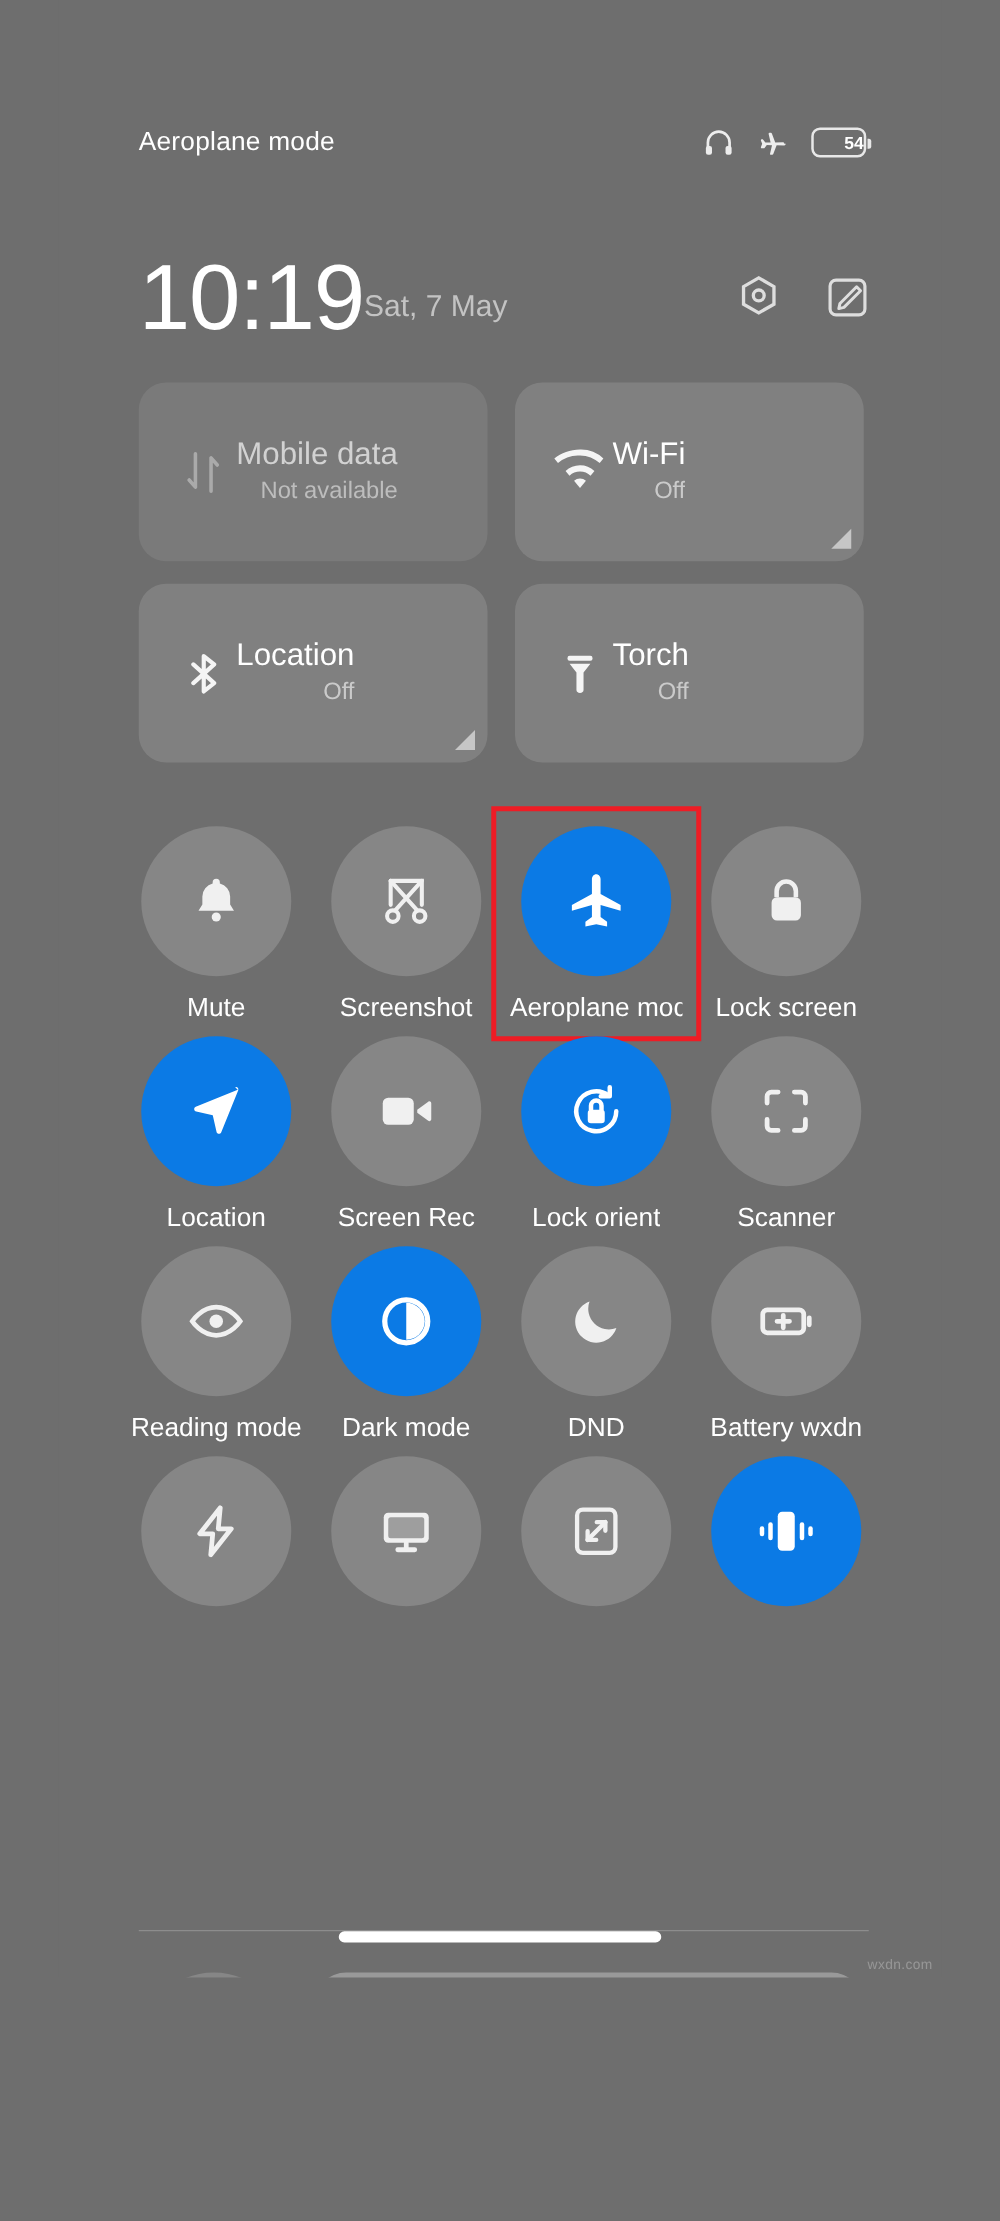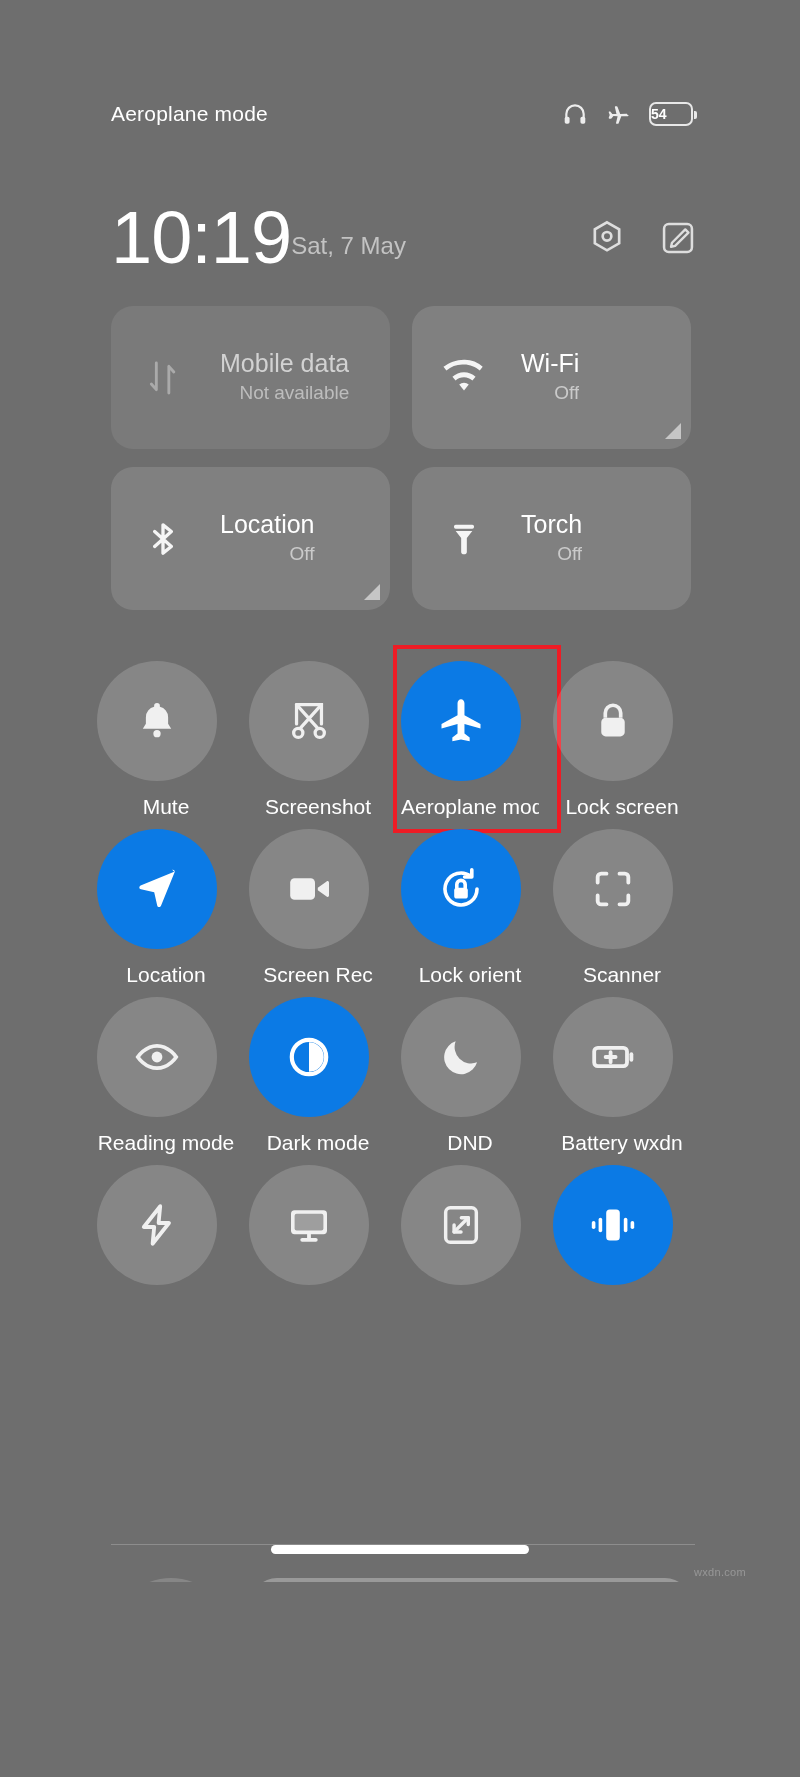--- a/index.html
+++ b/index.html
@@ -42,21 +42,21 @@
     gap: 17px;
   }
   .status-icons svg { display: block; }
   .battery-pill {
     position: relative;
     width: 44px; height: 24px;
     border: 2.5px solid #e8e8e8;
     border-radius: 7px;
     display: flex;
     align-items: center;
-    justify-content: flex-start;
+    justify-content: flex-end;
   }
   .battery-pill::after {
     content: "";
     position: absolute;
     right: -6px; top: 7px;
     width: 3px; height: 8px;
     background: #e8e8e8;
     border-radius: 0 2px 2px 0;
   }
   .battery-text {
@@ -117,21 +117,21 @@
   .tile-ico {
     width: 52px;
     flex: 0 0 52px;
     display: flex;
     align-items: center;
     justify-content: center;
     opacity: .92;
   }
   .tile.dim .tile-ico { opacity: .45; }
   .tile-text {
-    margin-left: 31px;
+    margin-left: 0;
     overflow: hidden;
     white-space: nowrap;
   }
   .tile-title {
     font-size: 25px;
     color: #ffffff;
     line-height: 1.18;
   }
   .tile.dim .tile-title { color: #d2d2d2; }
   .tile-sub {
@@ -157,20 +157,21 @@
   }
   .trow {
     display: grid;
     grid-template-columns: repeat(4, 1fr);
     margin-bottom: 4px;
   }
   .tcell {
     position: relative;
     display: flex;
     flex-direction: column;
+    align-items: center;
     padding-top: 6px;
   }
   .circ {
     width: 120px; height: 120px;
     border-radius: 50%;
     background: rgba(255,255,255,0.17);
     display: flex;
     align-items: center;
     justify-content: center;
   }

